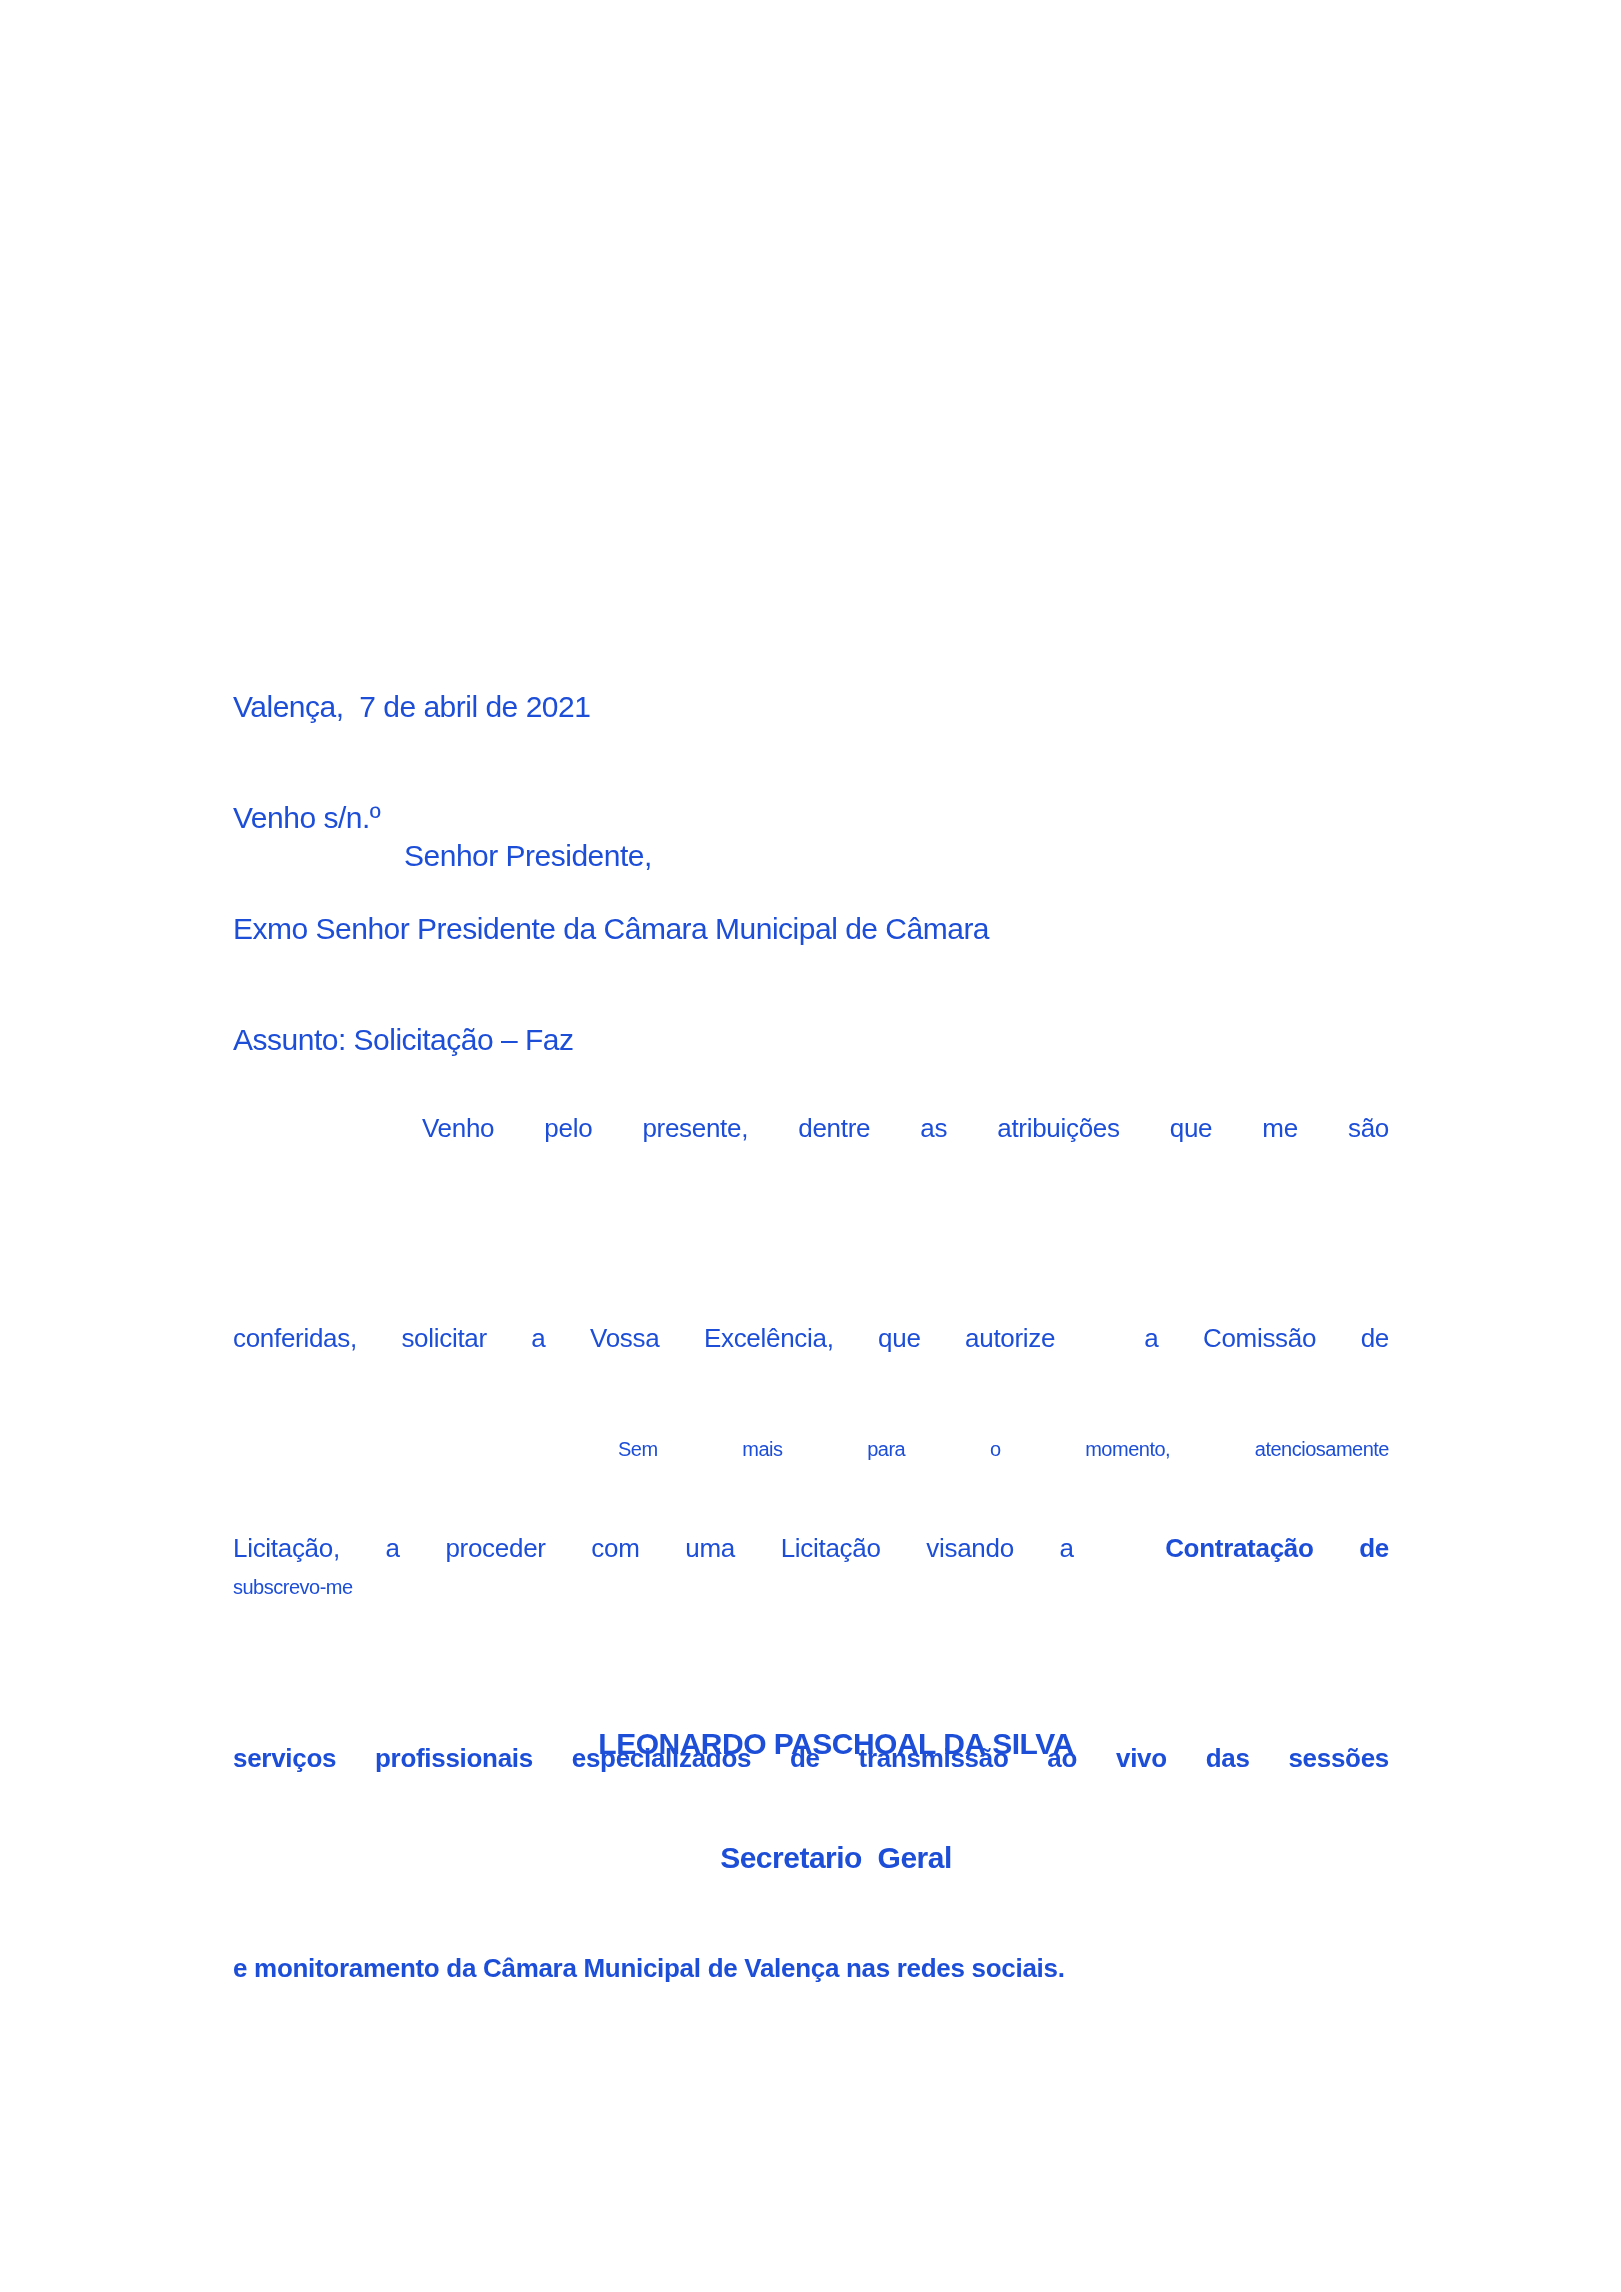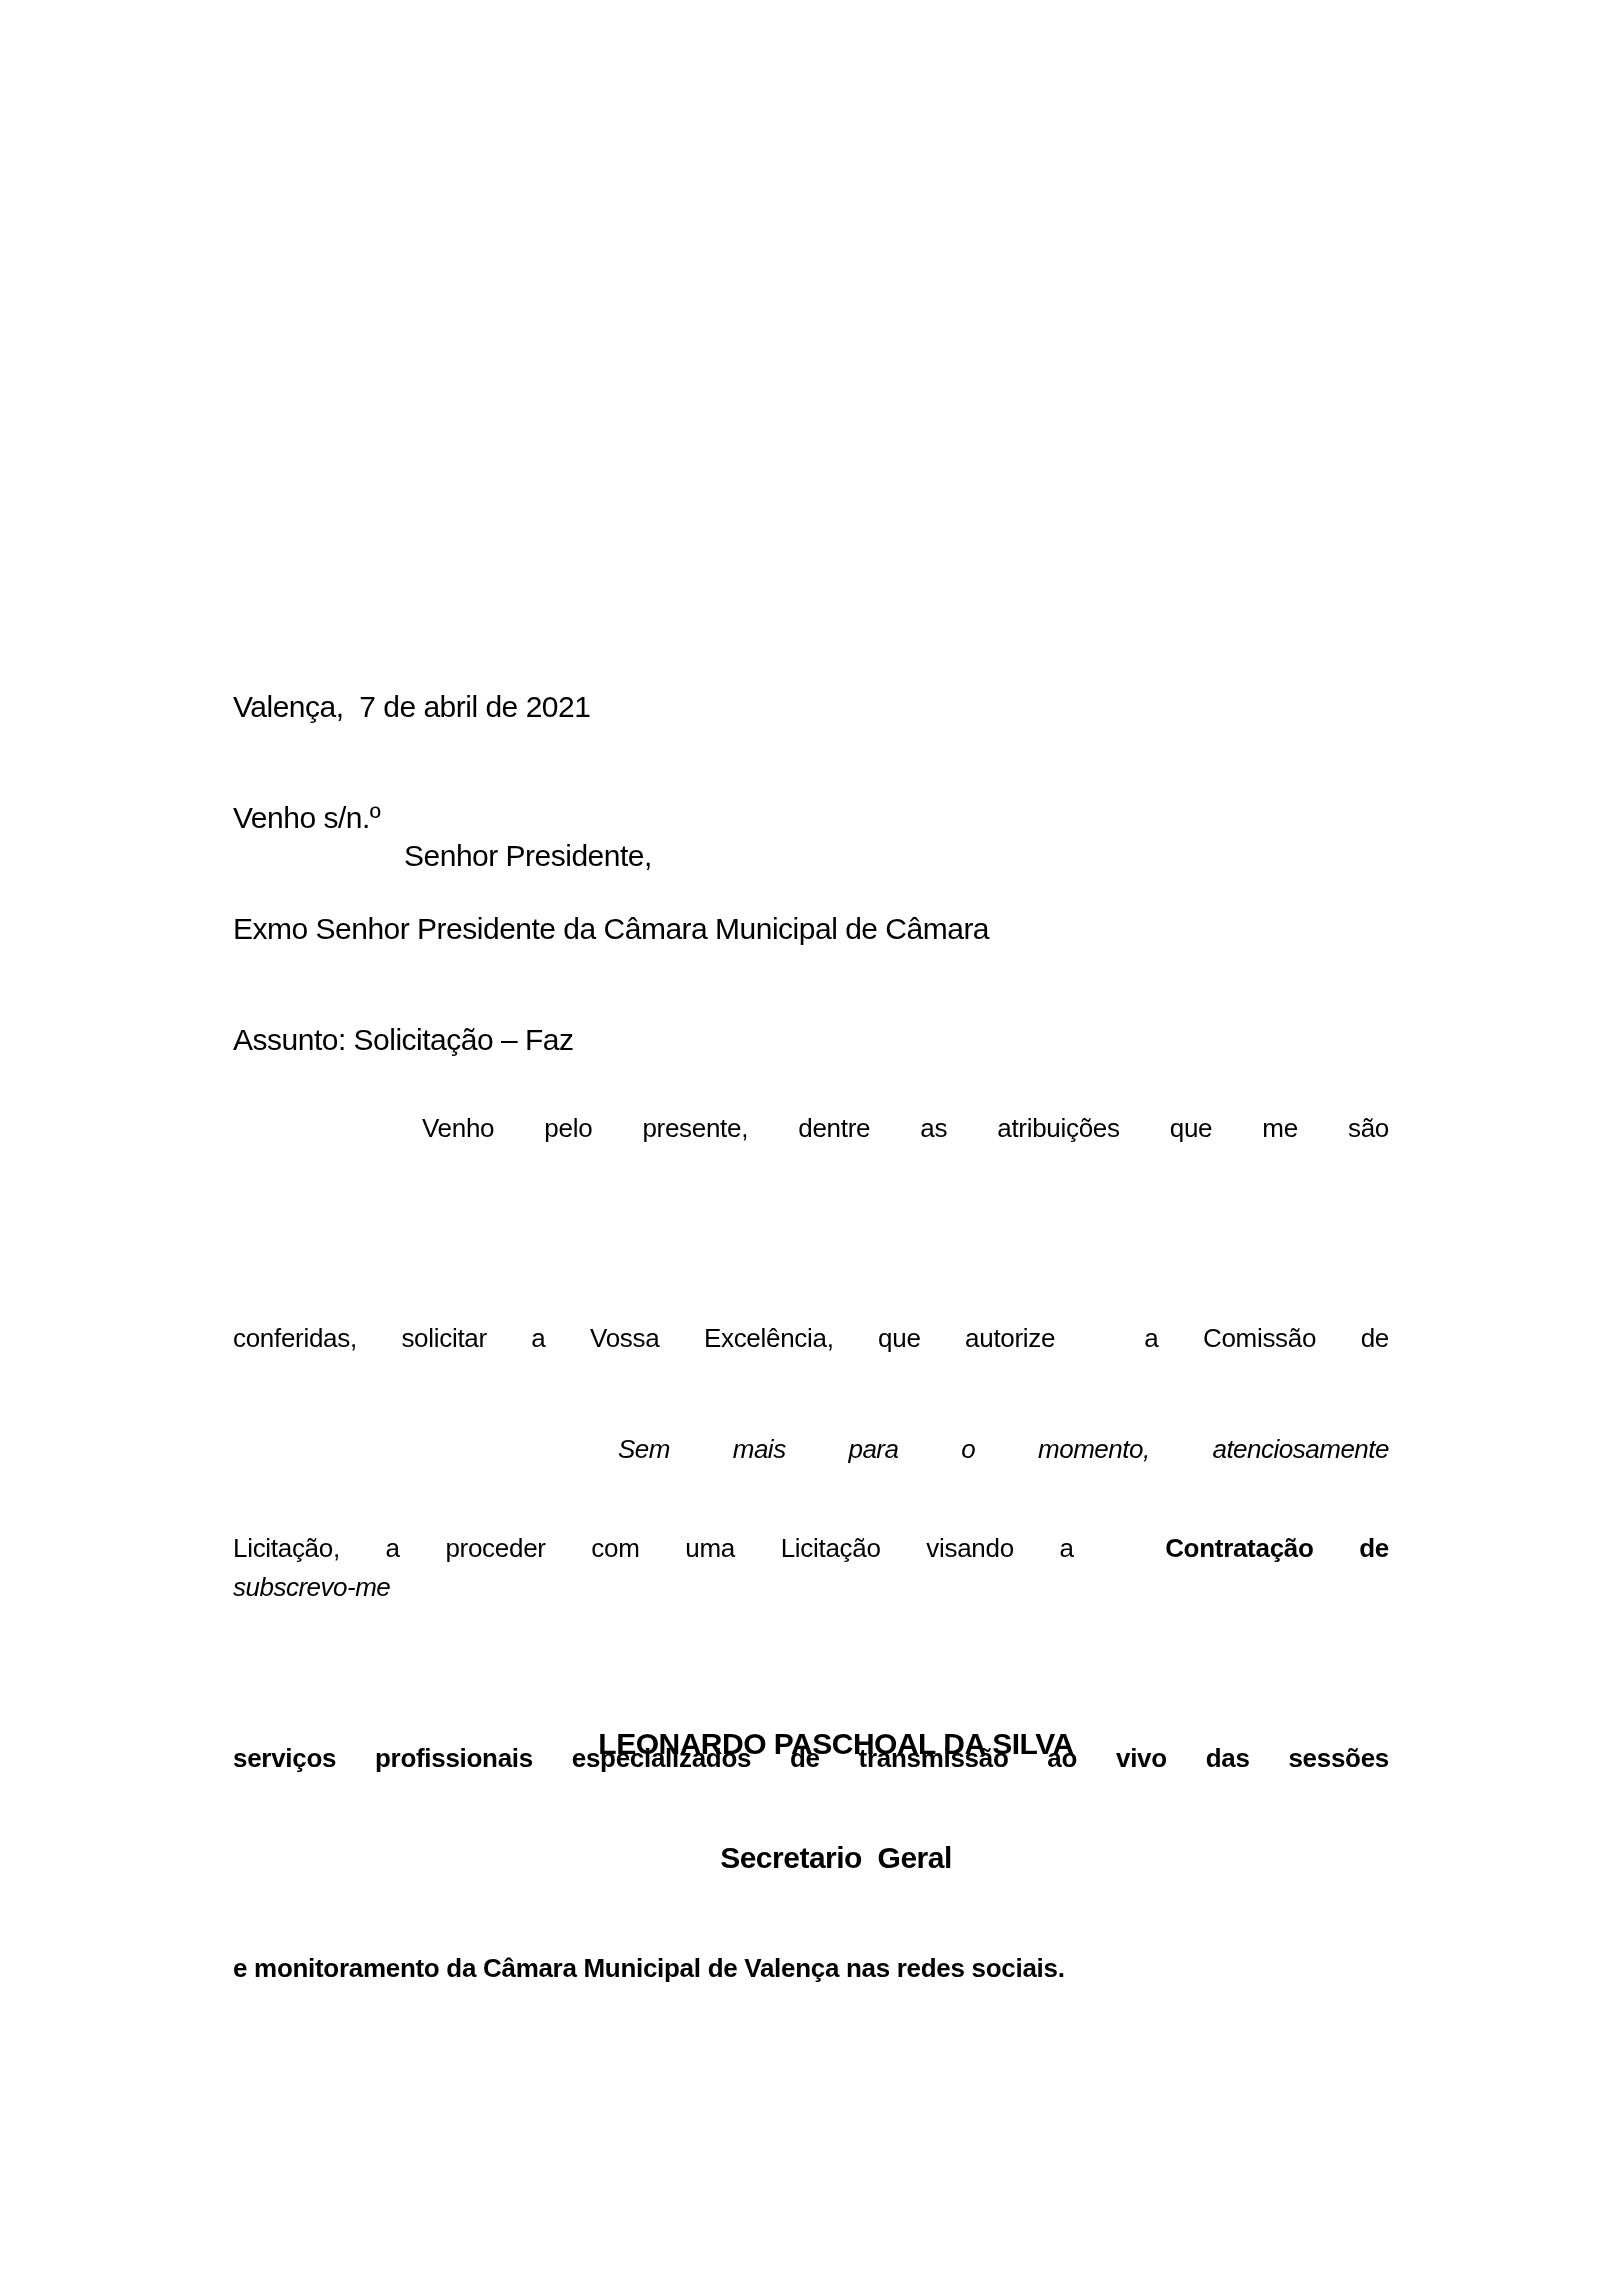--- a/index.html
+++ b/index.html
@@ -6,21 +6,21 @@
   html, body {
     margin: 0;
     padding: 0;
     background: #ffffff;
   }
   .page {
     position: relative;
     width: 1487px;
     height: 2293px;
     background: #ffffff;
-    color: #000000;
+    color: #1d4ed8;
     font-family: "Liberation Sans", sans-serif;
     overflow: hidden;
   }
   
   .narrow {
     letter-spacing: -0.5px;
   }
   .header-block {
     position: absolute;
     left: 233px;
@@ -48,24 +48,23 @@
     font-size: 26px;
     line-height: 70px;
     letter-spacing: -0.3px;
     white-space: pre-wrap;
   }
   .closing-block {
     position: absolute;
     left: 233px;
     top: 1334px;
     width: 1156px;
-    font-size: 26px;
+    font-size: 20px;
     line-height: 46px;
     white-space: pre-wrap;
-    font-style: italic;
   }
   .signature-block {
     position: absolute;
     left: 258px;
     top: 1649px;
     width: 1156px;
     font-size: 30px;
     line-height: 38px;
     font-weight: 700;
     text-align: center;

